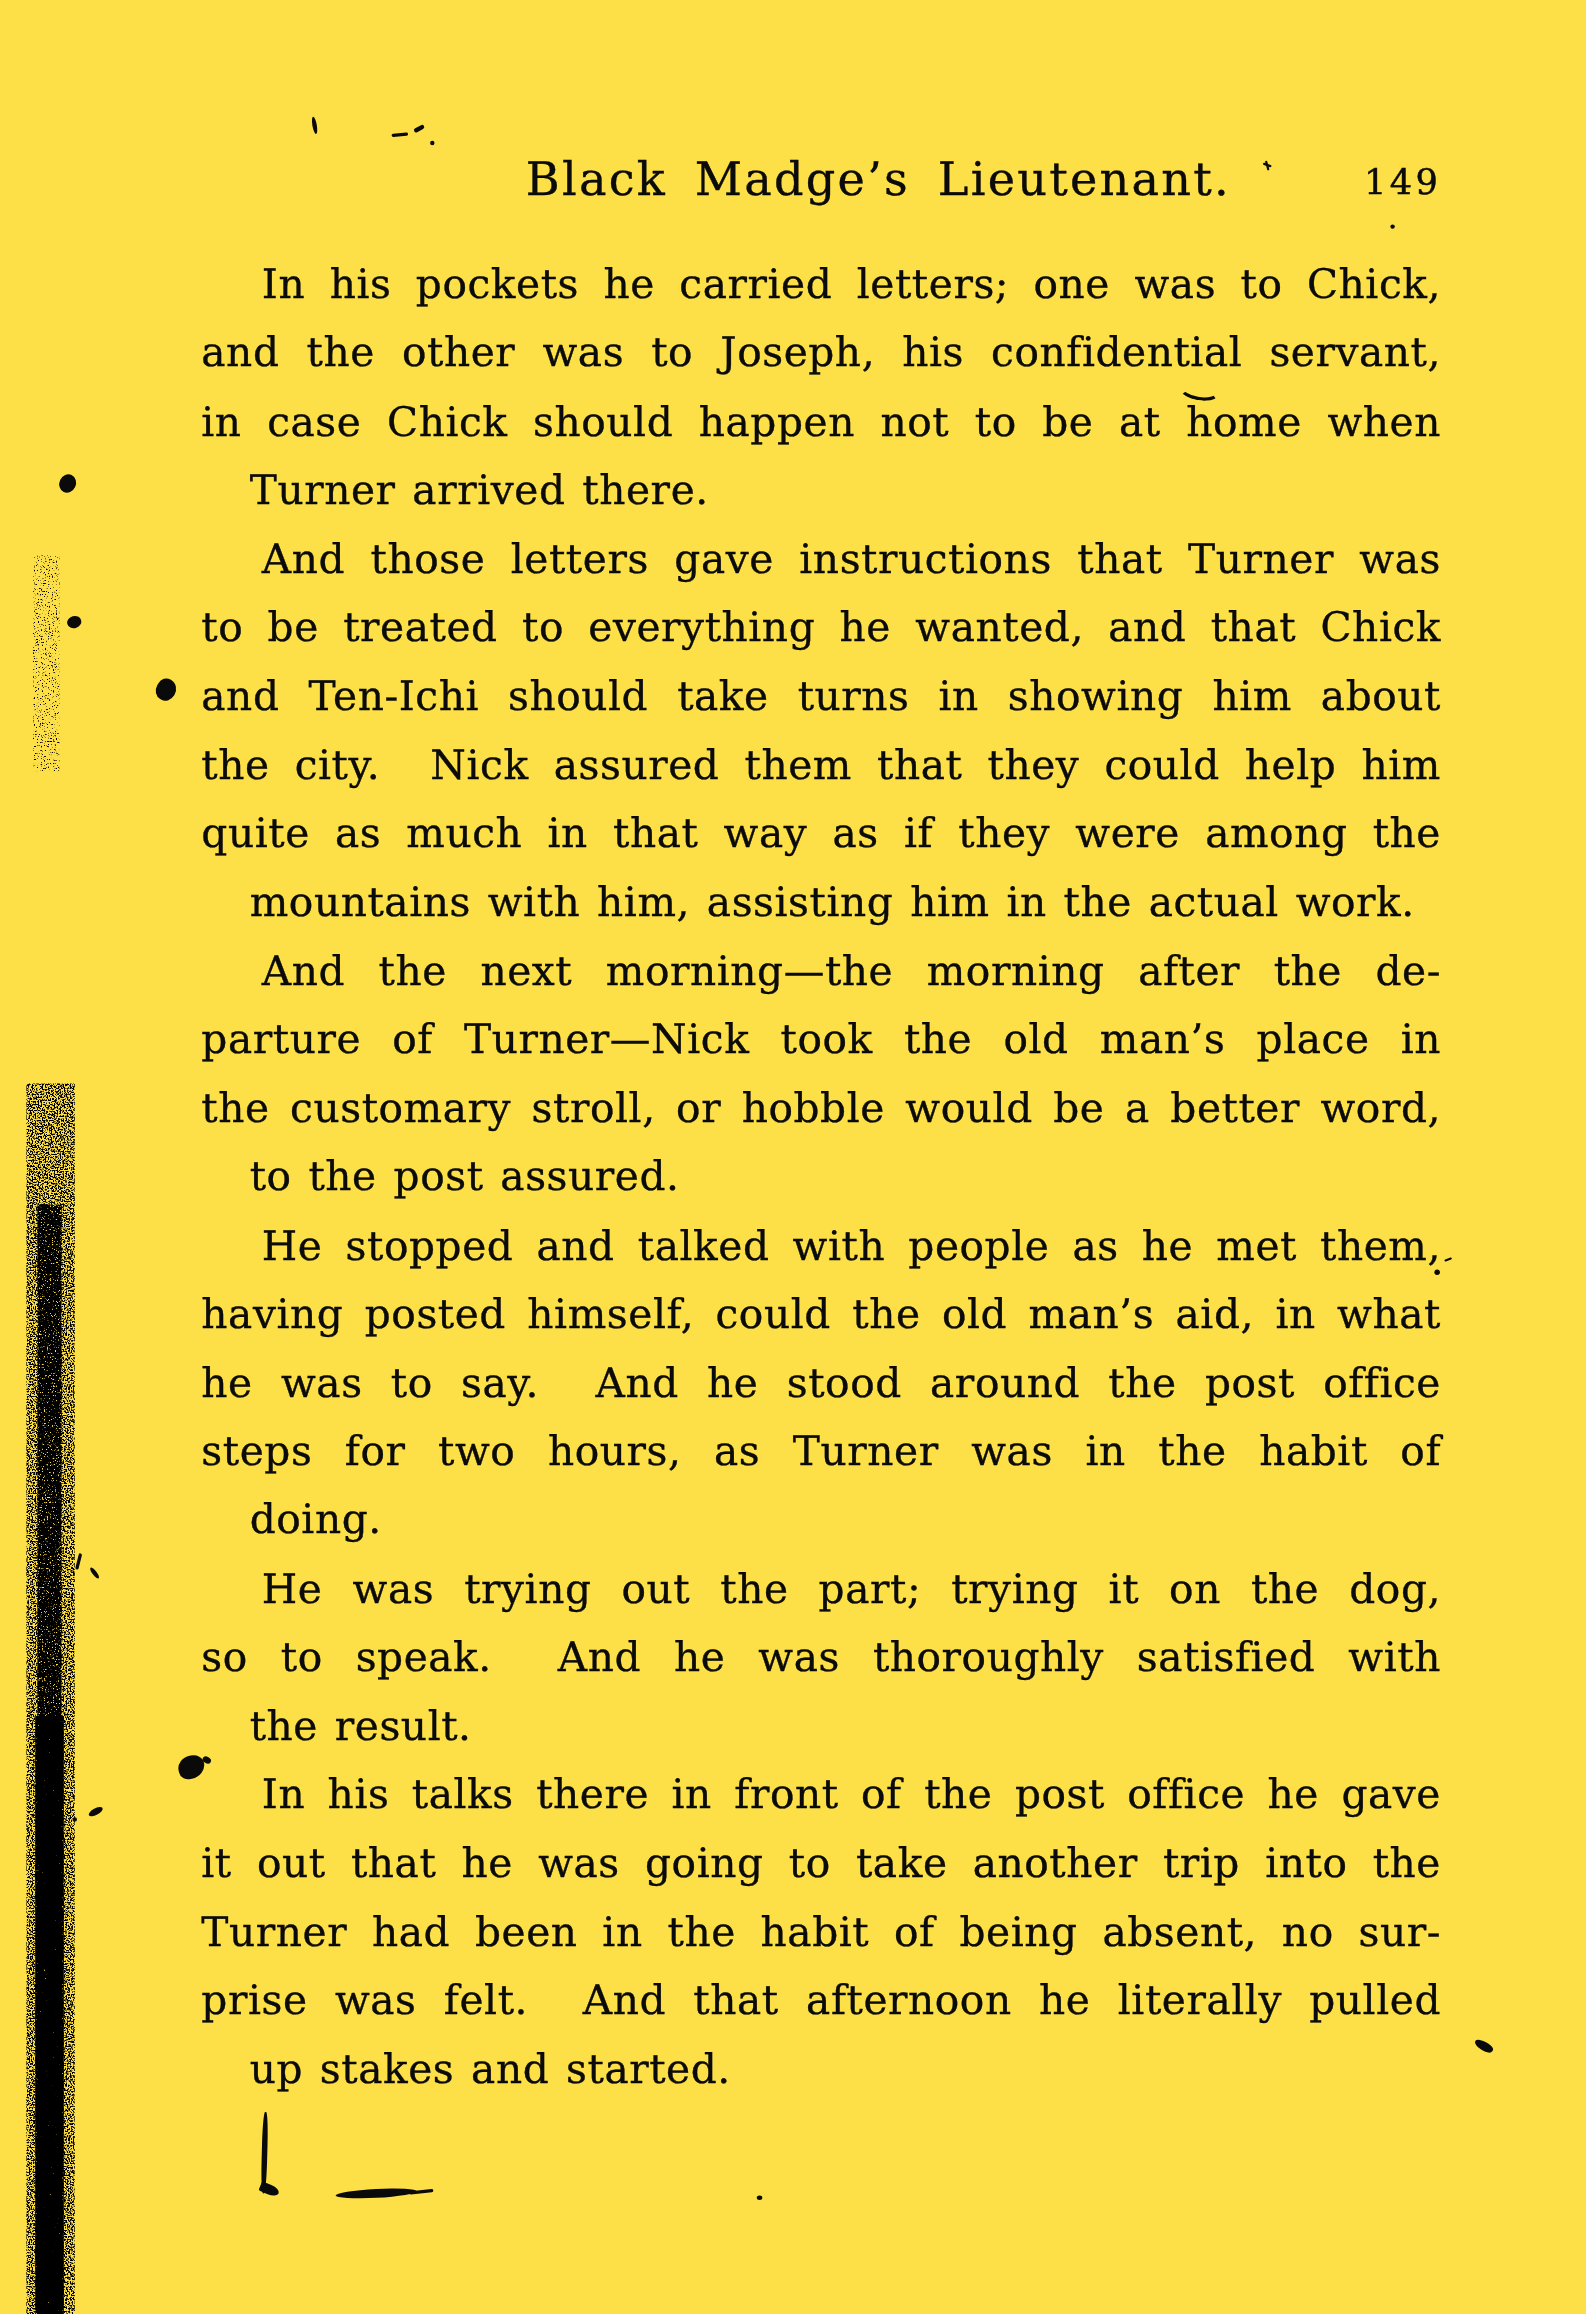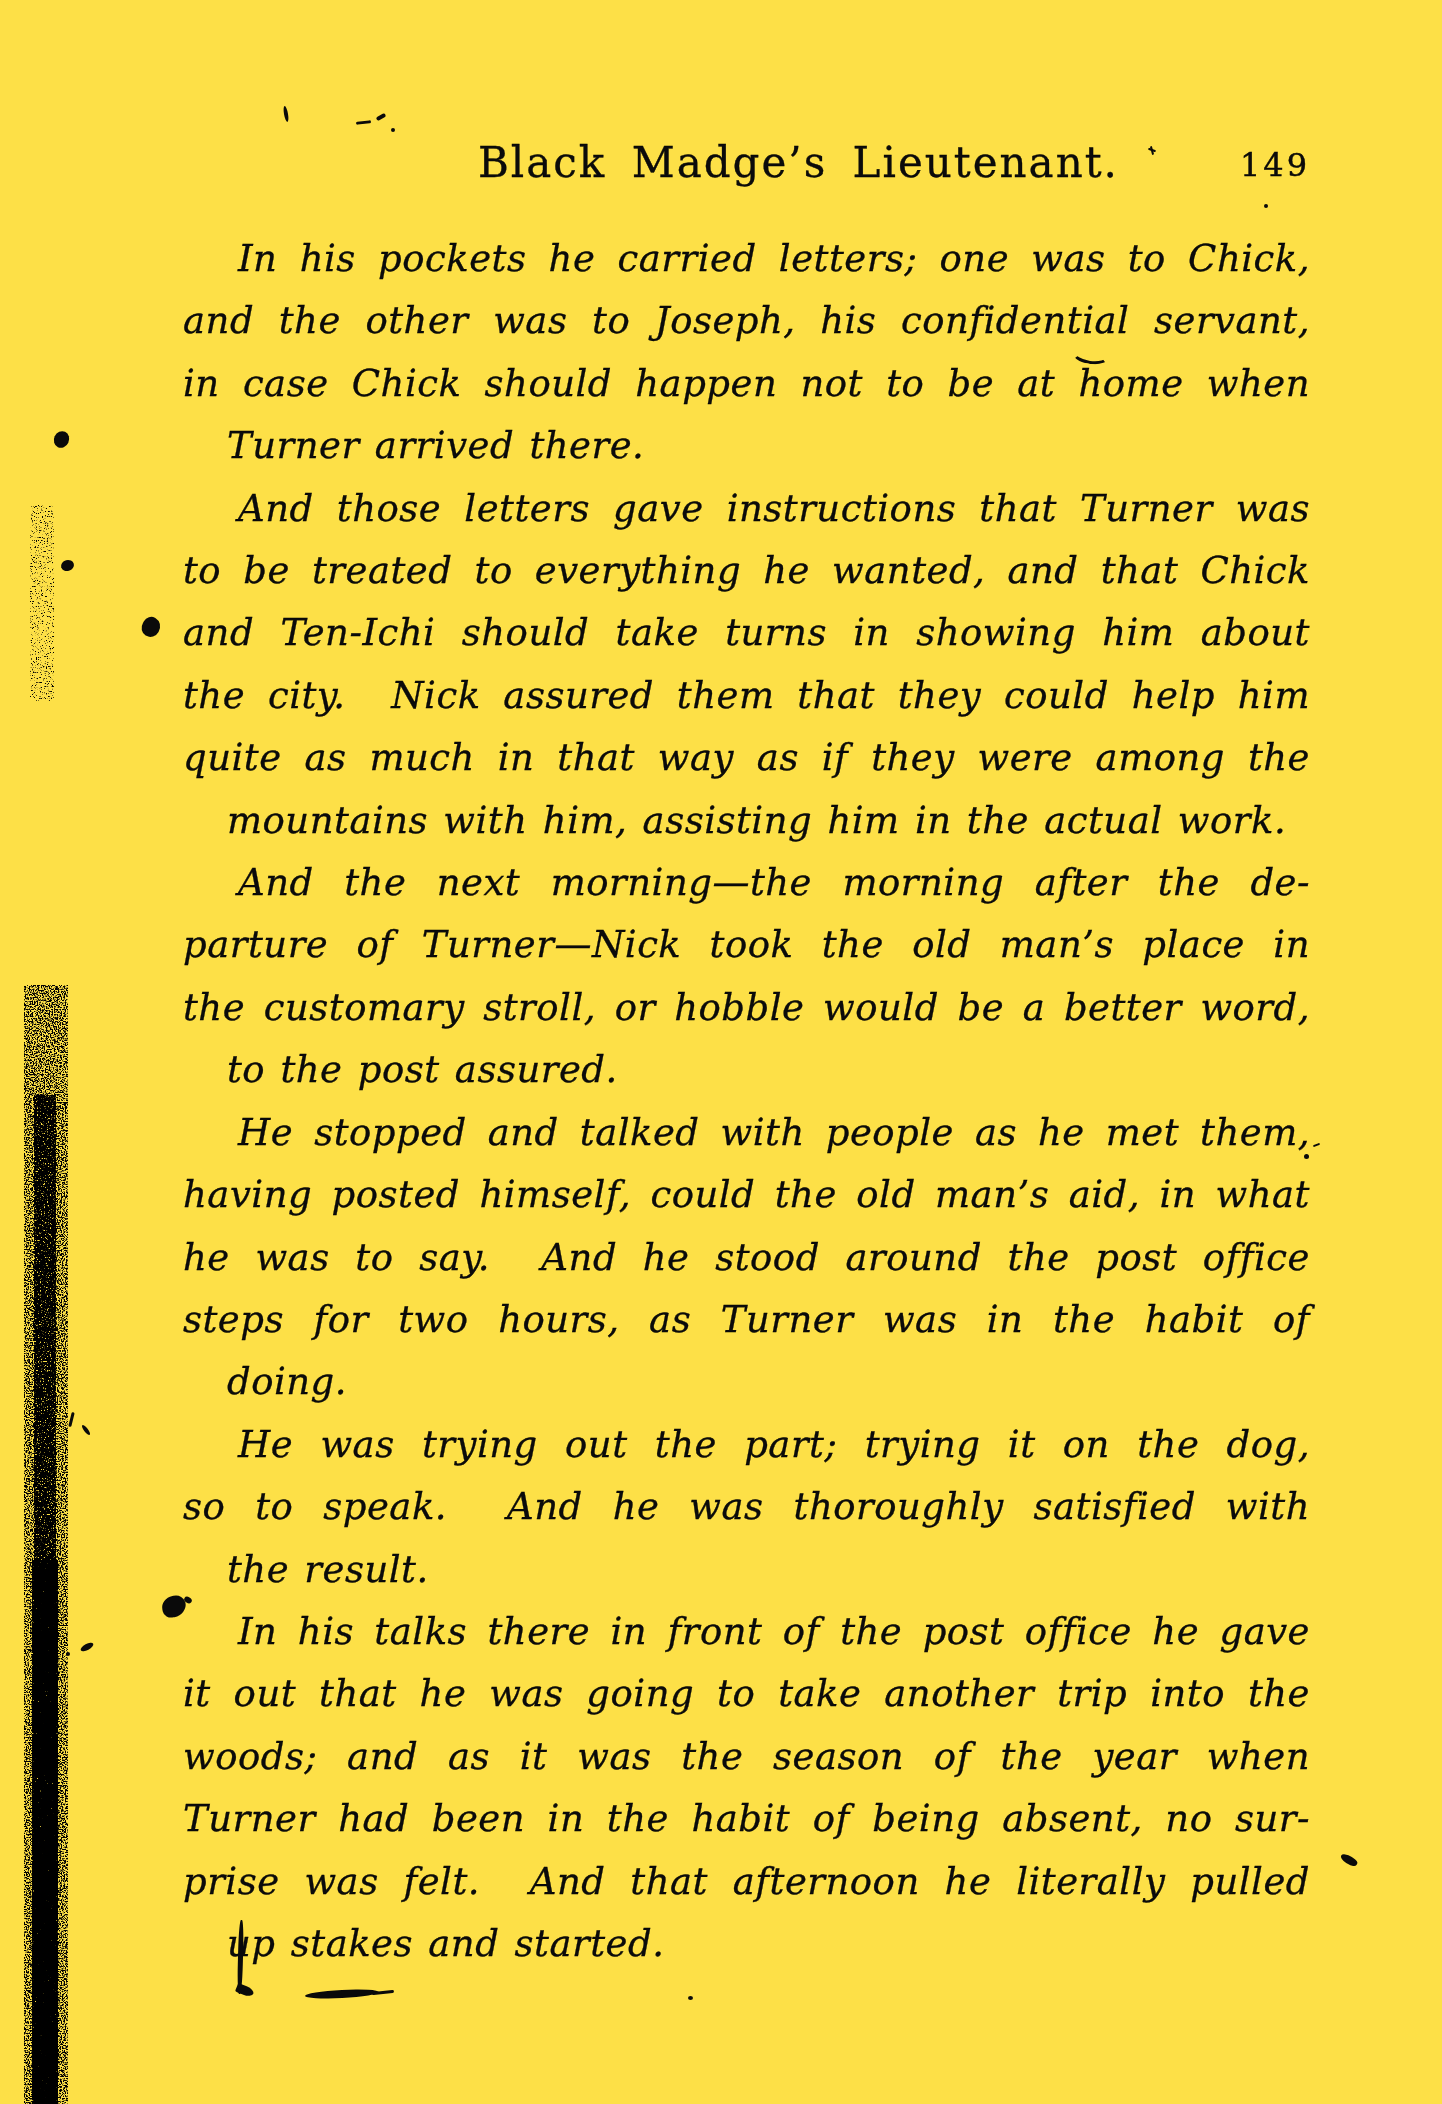--- a/index.html
+++ b/index.html
@@ -20,21 +20,21 @@
   }
   .page-number{
     position:absolute;left:1240px;top:146px;
     font-size:32px;letter-spacing:3px;
     -webkit-text-stroke:0.4px #000;
   }
   
   .page-body{
     position:absolute;left:183px;top:228px;width:1127px;
     font-size:37px;line-height:62.4px;
-    letter-spacing:0.5px;word-spacing:3px;font-style:italic;
+    letter-spacing:0.5px;word-spacing:3px;
     -webkit-text-stroke:0.3px #000;
   }
   .line{text-align:justify;text-align-last:justify;white-space:normal;}
   .line.para-first{text-indent:55px;}
   .line.para-last{text-align-last:left;margin-left:44px;}
   
   .blot{position:absolute;background:#0a0a0a;border-radius:50%;}
   .stroke{position:absolute;background:#0a0a0a;border-radius:2px;}
   .artifacts-svg{position:absolute;left:0;top:0;}
   .squiggle{
@@ -109,21 +109,20 @@
         <div class="line para-last">doing.</div>
       </div>
       <div>
         <div class="line para-first">He was trying out the part; trying it on the dog,</div>
         <div class="line">so to speak.&nbsp; And he was thoroughly satisfied with</div>
         <div class="line para-last">the result.</div>
       </div>
       <div>
         <div class="line para-first">In his talks there in front of the post office he gave</div>
         <div class="line">it out that he was going to take another trip into the</div>
-        <div class="line">woods; and as it was the season of the year when</div>
         <div class="line">Turner had been in the habit of being absent, no sur-</div>
         <div class="line">prise was felt.&nbsp; And that afternoon he literally pulled</div>
         <div class="line para-last">up stakes and started.</div>
       </div>
     </div>
 
   <div class="stroke" style="left:284px;top:106px;width:4px;height:16px;border-radius:60%;transform:rotate(-10deg);"></div>
   <div class="stroke" style="left:356px;top:121px;width:15px;height:3px;transform:rotate(-6deg);"></div>
   <div class="stroke" style="left:376px;top:115px;width:10px;height:4px;transform:rotate(-28deg);"></div>
   <div class="blot" style="left:391px;top:128px;width:4px;height:4px;"></div>

